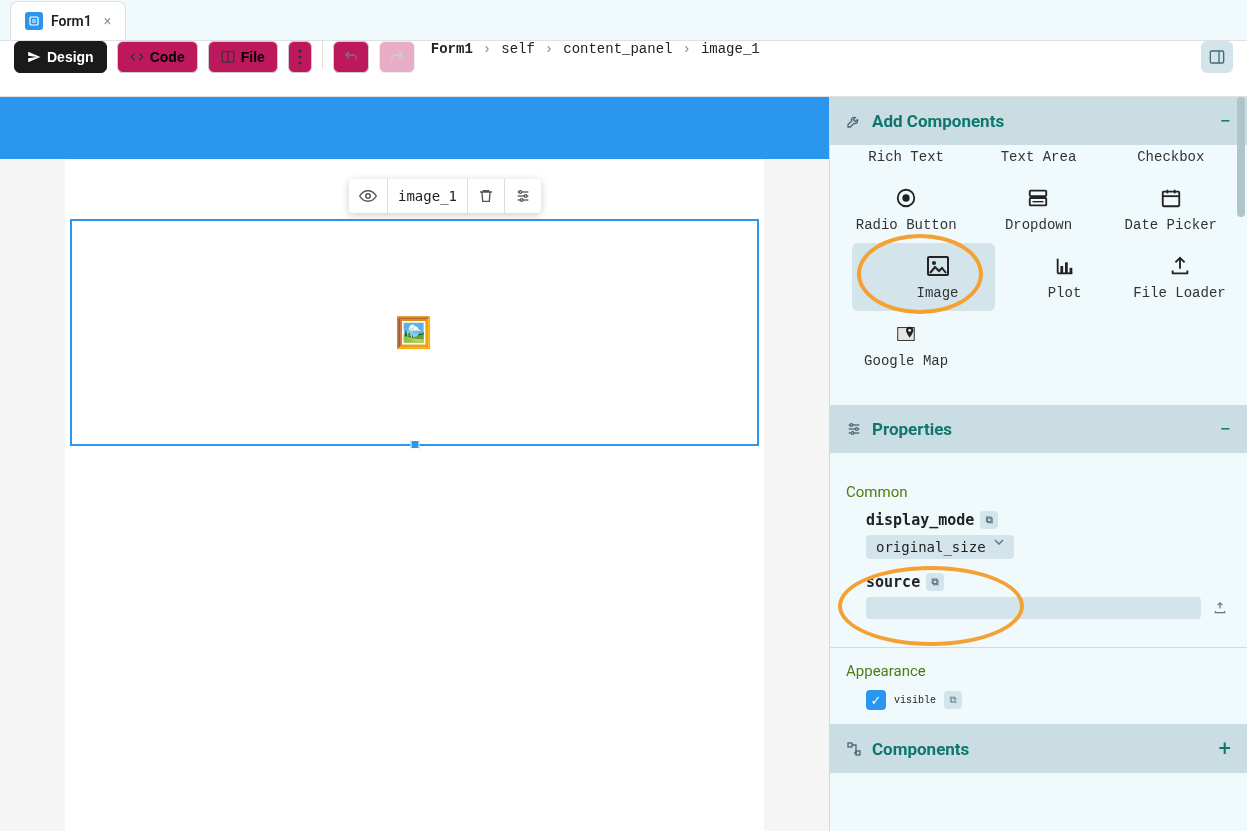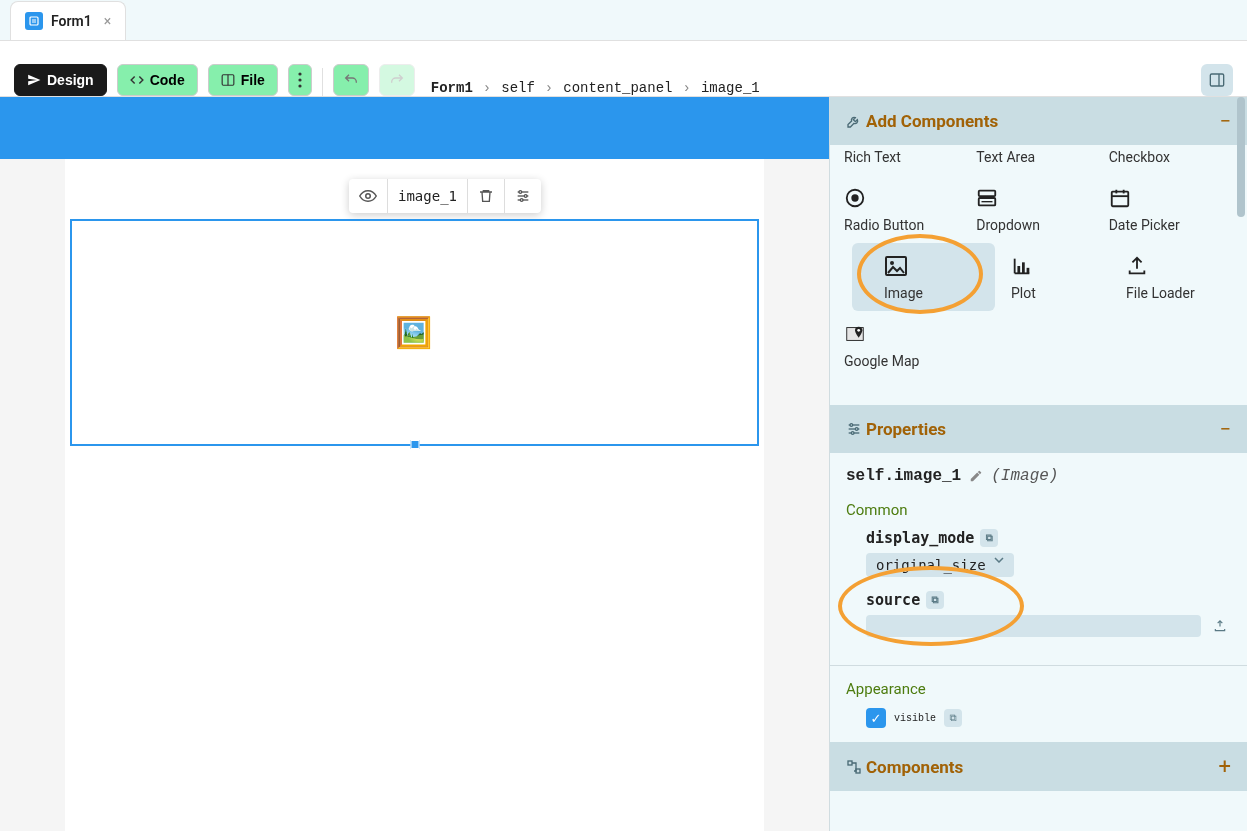--- a/index.html
+++ b/index.html
@@ -6,22 +6,22 @@
 body { font-family: -apple-system, BlinkMacSystemFont, "Segoe UI", Roboto, sans-serif; font-size: 14px; color: #222; background: #fff; width: 1247px; height: 831px; overflow: hidden; }
 .mono { font-family: "SFMono-Regular", Consolas, "Liberation Mono", Menlo, monospace; }
 
 
 .tabbar { height: 41px; background: #f0f9fb; display: flex; align-items: flex-end; border-bottom: 1px solid #e0e0e0; }
 .tab { display: flex; align-items: center; gap: 8px; background: #fff; border-radius: 8px 8px 0 0; padding: 10px 14px; margin-left: 10px; border: 1px solid #e0e0e0; border-bottom: none; }
 .tab .ficon { width: 18px; height: 18px; background: #2b96ed; border-radius: 3px; display: flex; align-items: center; justify-content: center; color: #fff; font-size: 10px; }
 .tab .close { color: #999; font-size: 14px; cursor: pointer; margin-left: 4px; }
 
 
-.toolbar { height: 56px; display: flex; align-items: flex-end; padding: 0 14px; gap: 10px; border-bottom: 1px solid #e0e0e0; }
-.btn { display: inline-flex; align-items: center; gap: 6px; border: 1px solid #ccc; border-radius: 6px; padding: 7px 12px; font-weight: 600; cursor: pointer; background: #86efac; font-size: 14px; }
+.toolbar { height: 56px; display: flex; align-items: flex-start; padding: 0 14px; gap: 10px; border-bottom: 1px solid #e0e0e0; }
+.btn { display: inline-flex; align-items: center; gap: 6px; border: 1px solid #ccc; border-radius: 6px; padding: 7px 12px; font-weight: 600; cursor: pointer; background: #be185d; font-size: 14px; }
 .btn.dark { background: #1a1a1a; color: #fff; border-color: #1a1a1a; }
 .btn.icon-only { padding: 7px 9px; }
 .sep { width: 1px; height: 28px; background: #e0e0e0; }
 .breadcrumb { display: flex; align-items: center; gap: 10px; margin-left: 6px; }
 .breadcrumb .chev { color: #888; }
 .toolbar-right { margin-left: auto; }
 .panel-toggle { width: 32px; height: 32px; background: #d3e4eb; border-radius: 6px; display: flex; align-items: center; justify-content: center; cursor: pointer; }
 
 
 .main { display: flex; height: calc(831px - 41px - 56px); }
@@ -33,25 +33,25 @@
 .image-box .picicon { font-size: 30px; }
 .resize-handle { position: absolute; bottom: -5px; left: 50%; transform: translateX(-50%); width: 9px; height: 9px; background: #2b96ed; border: 1px solid #fff; }
 .floating-toolbar { position: absolute; top: 20px; left: 284px; display: flex; background: #fff; border-radius: 4px; box-shadow: 0 2px 8px rgba(0,0,0,0.2); }
 .floating-toolbar > div { border-right: 1px solid #ddd; padding: 8px 10px; display: flex; align-items: center; font-size: 14px; }
 .floating-toolbar > div:last-child { border-right: none; }
 .floating-toolbar .namecell { font-family: monospace; }
 
 
 .sidebar { width: 418px; background: #f0f9fb; border-left: 1px solid #d0dce0; display: flex; flex-direction: column; overflow: hidden; position: relative; }
 .scroll-indicator { position: absolute; right: 2px; top: 0; width: 8px; height: 120px; background: #b0c4cc; border-radius: 4px; }
-.section-header { background: #c9dde3; padding: 12px 16px; display: flex; align-items: center; gap: 4px; font-weight: 700; font-size: 17px; color: #a16207; }
+.section-header { background: #c9dde3; padding: 12px 16px; display: flex; align-items: center; gap: 10px; font-weight: 700; font-size: 17px; color: #0f766e; }
 .section-header .collapse { margin-left: auto; cursor: pointer; font-weight: 400; font-size: 20px; }
 .components-grid { padding: 4px 10px 16px; }
 .comp-row { display: flex; }
-.comp-item { flex: 1; display: flex; flex-direction: column; align-items: flex-start; gap: 6px; padding: 10px 4px; cursor: pointer; border-radius: 6px; }
+.comp-item { flex: 1; display: flex; flex-direction: column; align-items: center; gap: 6px; padding: 10px 4px; cursor: pointer; border-radius: 6px; font-family: Liberation Mono, monospace; }
 .comp-item.first-row { padding-top: 0; }
 .comp-item .ci { font-size: 22px; height: 26px; display: flex; align-items: center; }
 .comp-item .cl { font-size: 14px; color: #333; }
 .comp-item.highlighted { background: #d3e4eb; position: relative; padding-left: 32px; }
 .highlight-ring { position: absolute; border: 4px solid #f4a033; border-radius: 50%; pointer-events: none; }
 .ring1 { width: 126px; height: 80px; left: 857px; top: 234px; position: fixed; z-index: 100; }
 .ring2 { width: 186px; height: 80px; left: 838px; top: 566px; position: fixed; z-index: 100; }
 .more-comp { padding: 12px 16px; display: flex; align-items: center; gap: 12px; border-top: 1px solid #d0dce0; cursor: pointer; font-weight: 600; }
 
 .props-body { padding: 14px 16px; border-bottom: 1px solid #d0dce0; }
@@ -294,29 +294,20 @@
           <line x1="4" y1="18" x2="20" y2="18" stroke="#4a6a75" stroke-width="2"></line>
           <circle cx="8" cy="6" r="2" fill="#c9dde3" stroke="#4a6a75" stroke-width="2"></circle>
           <circle cx="16" cy="12" r="2" fill="#c9dde3" stroke="#4a6a75" stroke-width="2"></circle>
           <circle cx="10" cy="18" r="2" fill="#c9dde3" stroke="#4a6a75" stroke-width="2"></circle>
         </svg>
       <span>Properties</span>
       <span class="collapse">−</span>
     </div>
 
     <div class="props-body">
-      <div class="prop-ref">
-        <span class="mono" style="font-weight:600">self.image_1</span>
-        <span class="edit">
-            <svg width="14" height="14" viewBox="0 0 24 24">
-              <path d="M3 17.25V21h3.75L17.8 9.94l-3.75-3.75L3 17.25zM20.7 7.04a1 1 0 000-1.41l-2.34-2.34a1 1 0 00-1.41 0l-1.83 1.83 3.75 3.75 1.83-1.83z" fill="#888"></path>
-            </svg>
-          </span>
-        <span class="type mono">(Image)</span>
-      </div>
 
       <div class="subhead">Common</div>
 
       <div class="prop-row">
         <div class="prop-label">
           <span>display_mode</span>
           <span class="link-badge">⧉</span>
         </div>
         <div class="prop-select">
           <span>original_size</span>

